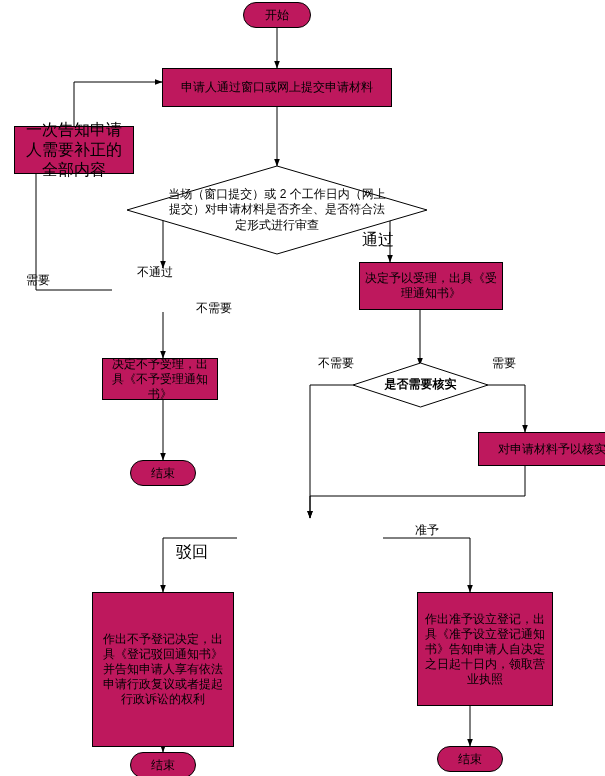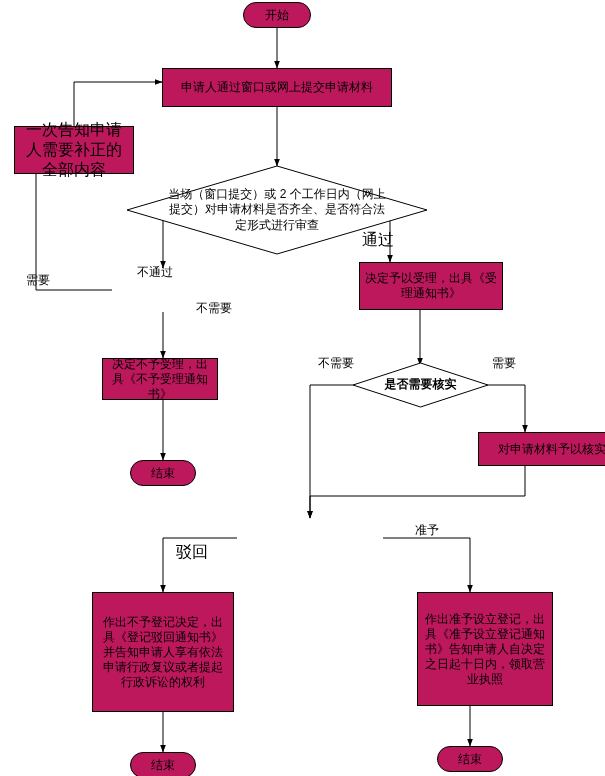--- a/index.html
+++ b/index.html
@@ -111,21 +111,21 @@
     <div class="diamond-txt" style="font-size:12px;font-weight:bold;">
       <span>是否需要核实</span>
     </div>
   </div>
 
   <div class="node box" style="left:478px;top:432px;width:148px;height:34px;font-size:12px;padding:0 4px;">
     <span>对申请材料予以核实</span>
   </div>
 
 
-  <div class="node box" style="left:92px;top:592px;width:142px;height:120px;font-size:12px;padding:0 6px;">
+  <div class="node box" style="left:92px;top:592px;width:142px;height:155px;font-size:12px;padding:0 6px;">
     <span>作出不予登记决定，出具《登记驳回通知书》并告知申请人享有依法申请行政复议或者提起行政诉讼的权利</span>
   </div>
 
   <div class="node box" style="left:417px;top:592px;width:136px;height:114px;font-size:12px;padding:0 6px;">
     <span>作出准予设立登记，出具《准予设立登记通知书》告知申请人自决定之日起十日内，领取营业执照</span>
   </div>
 
   <div class="node term" style="left:437px;top:746px;width:66px;height:26px;font-size:12px;">
     <span>结束</span>
   </div>

